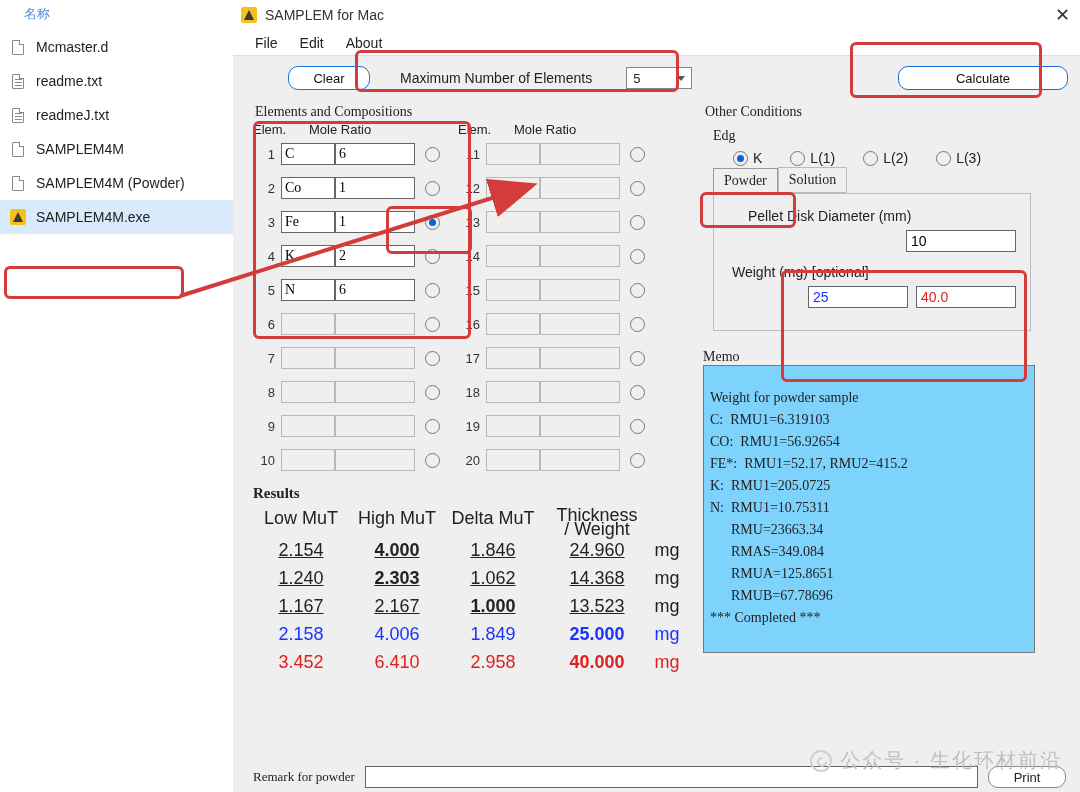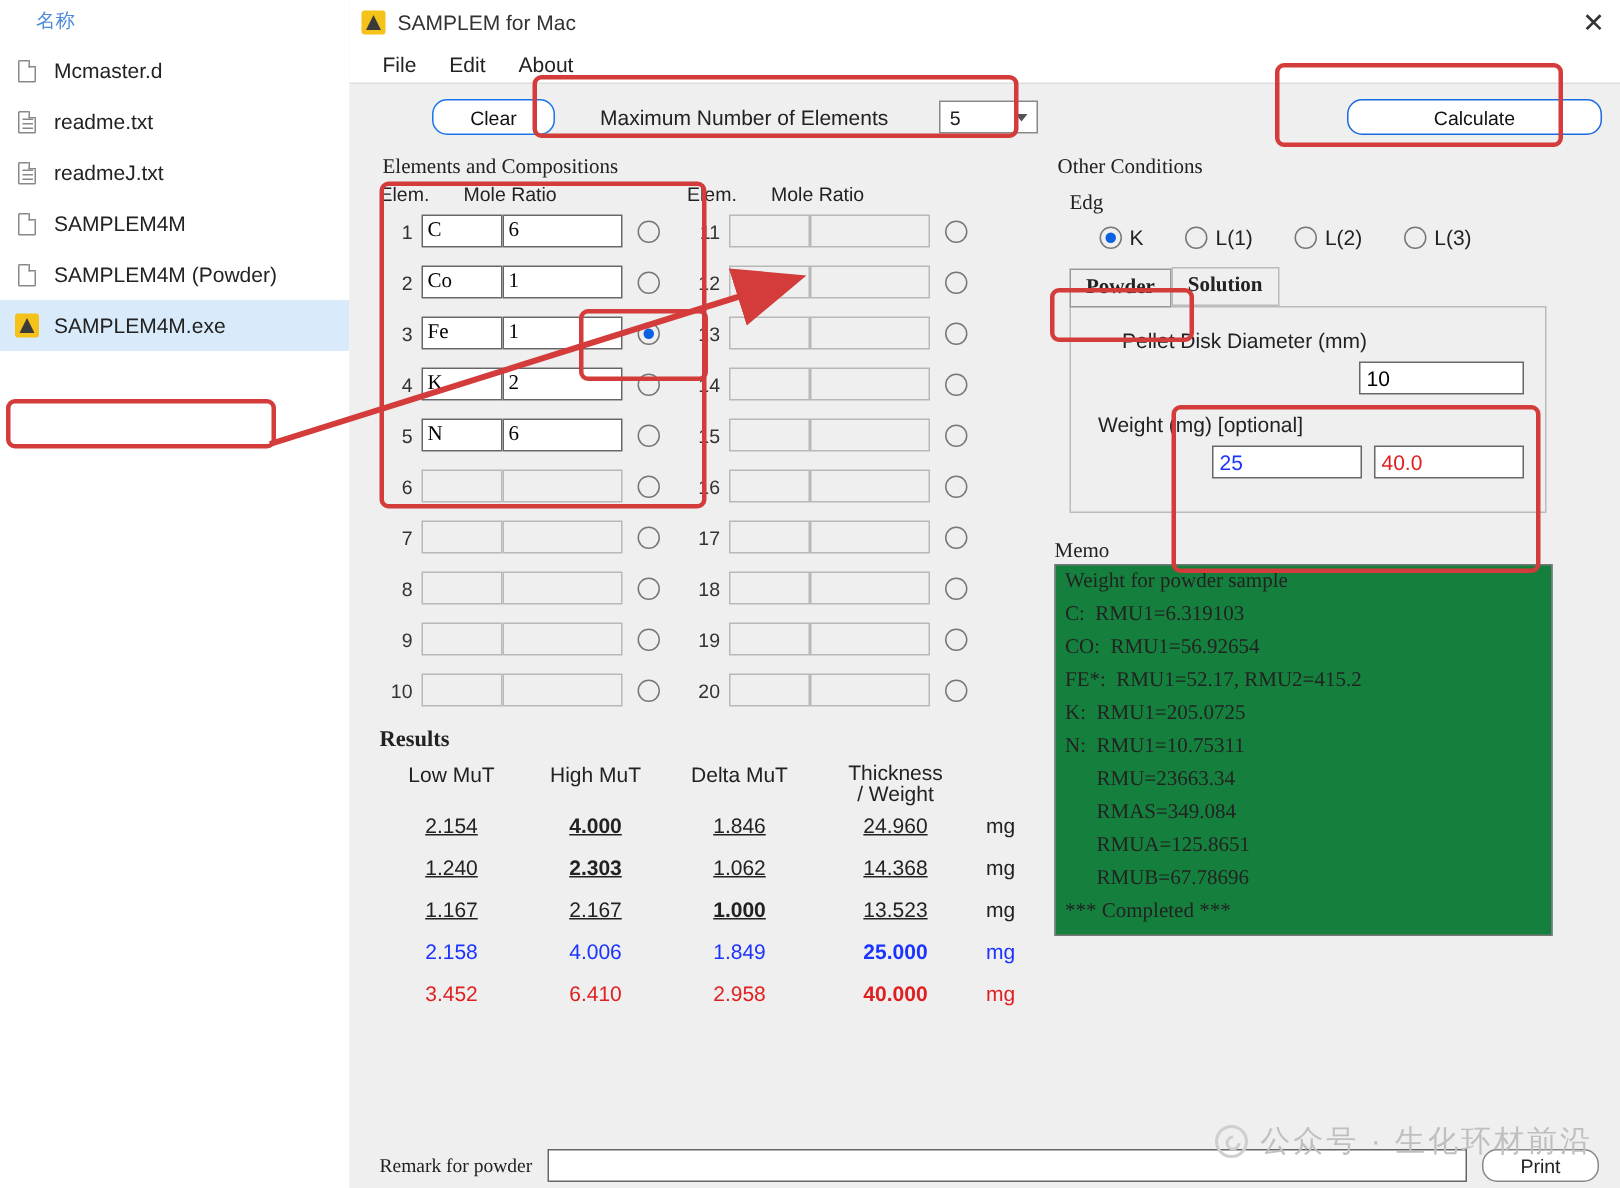--- a/index.html
+++ b/index.html
@@ -47,30 +47,30 @@
   .row-num { width:28px; text-align:right; padding-right:6px; font-size:13px; color:#333; }
   .inp-elem { width:54px; height:22px; border:1px solid #666; background:#fff; padding:0 3px; font-size:14px; font-family:serif; }
   .inp-elem.disabled, .inp-mole.disabled { background:#efefef; border:1px solid #b8b8b8; }
   .inp-mole { width:80px; height:22px; border:1px solid #666; background:#fff; padding:0 3px; font-size:14px; font-family:serif; margin-left:0; }
   .radio { width:15px; height:15px; border:1px solid #777; border-radius:50%; margin-left:10px; position:relative; }
   .radio.on::after { content:""; position:absolute; left:3px; top:3px; width:7px; height:7px; border-radius:50%; background:#0b62e0; }
   .other-box { border:1px solid #cfcfcf; background:#efefef; padding:6px 10px 10px 10px; margin-top:2px; }
   .edge-label { font-size:14px; margin-bottom:6px; font-family:serif; }
   .edge-row { display:flex; align-items:center; gap:18px; padding-left:10px; }
   .edge-opt { display:flex; align-items:center; gap:5px; font-size:14px; font-family:serif; }
-  .tabs { display:flex; margin-top:12px;font-weight:bold; }
+  .tabs { display:flex; margin-top:1px; }
   .tab { height:26px; padding:0 10px; display:flex; align-items:center; font-size:14px; border:1px solid #bbb; background:#efefef; font-family:serif; }
   .tab.active { background:#efefef; border-bottom:1px solid #efefef; position:relative; top:1px; border-color:#999; }
   .tabbody { border:1px solid #bbb; padding:14px 10px 22px 10px; font-size:14px; font-family:serif; }
   .tabbody .lbl { margin-bottom:6px; padding-left:24px;}
   .field { height:22px; border:1px solid #666; background:#fff; padding:0 4px; font-size:14px; }
   .memo-label { font-size:14px; margin-top:16px; font-family:serif; }
-  .memo { border:1px solid #777; background:#15803d; width:332px; height:248px; padding:0 6px; font-family:serif; font-size:14px; line-height:22px; white-space:pre; overflow:hidden; }
+  .memo { border:1px solid #777; background:#7dd3fc; width:332px; height:288px; padding:21px 6px; font-family:serif; font-size:14px; line-height:22px; white-space:pre; overflow:hidden; }
   .results-label { font-family:serif; font-weight:bold; font-size:15px; margin-top:8px; }
-  .results { font-family:serif; font-size:14px; }
+  .results { font-family:serif; font-size:18px; }
   .res-head { display:flex; margin-top:6px; }
   .res-head div { text-align:center; }
   .c1 { width:96px; } .c2 { width:96px; } .c3 { width:96px; } .c4 { width:112px; } .c5 {width:28px; text-align:left;}
   .res-row { display:flex; height:28px; align-items:center; }
   .res-row div { text-align:center; }
   .ul { text-decoration:underline; }
   .b { font-weight:bold; }
   .blue { color:#1a33ff; }
   .red { color:#e02020; }
   .remark-row { display:flex; align-items:center; gap:10px; position:absolute; left:20px; bottom:4px; right:14px;}

